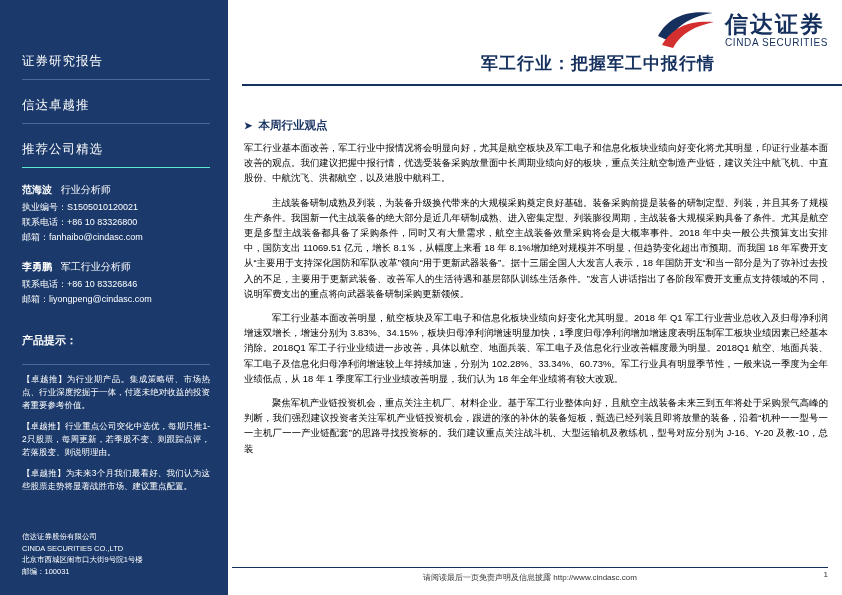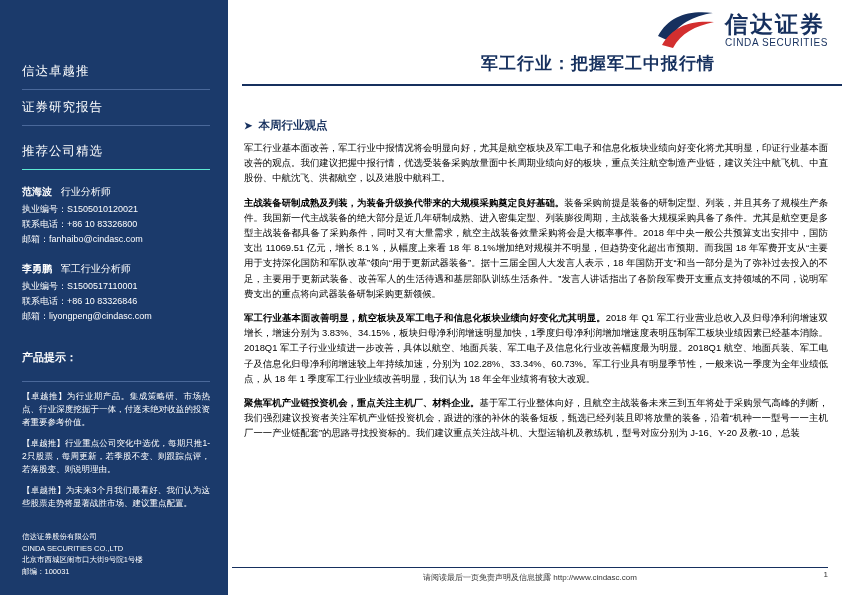--- a/index.html
+++ b/index.html
@@ -156,21 +156,22 @@
     margin-right: 6px;
   }
   p.para {
     margin: 0 0 9px 0;
     font-size: 9.4px;
     line-height: 15.2px;
     text-align: justify;
     color: #000000;
   }
   .lead {
-    font-weight: bold;
+    font-weight: normal;
+    margin-left: 28px;
   }
   
   .footer {
     position: absolute;
     left: 232px;
     right: 14px;
     bottom: 12px;
     border-top: 1px solid #16305e;
     padding-top: 4px;
     display: flex;
@@ -187,40 +188,39 @@
     color: #333333;
   }
 </style>
 </head>
 <body>
 
 <div class="page">
 
   <div class="sidebar">
     <div class="sidebar-inner">
+      <div class="sb-heading">证券研究报告</div>
       <div class="sb-heading second">信达卓越推</div>
-      <div class="sb-heading">证券研究报告</div>
       <div class="sb-heading third">推荐公司精选</div>
 
       <div class="analyst-block">
         <div class="analyst-name">
           <span>范海波</span>
           <span class="role">行业分析师</span>
         </div>
         <div>执业编号：S1505010120021</div>
         <div>联系电话：+86 10 83326800</div>
         <div>邮箱：fanhaibo@cindasc.com</div>
       </div>
 
       <div class="analyst-block">
         <div class="analyst-name">
           <span>李勇鹏</span>
           <span class="role">军工行业分析师</span>
         </div>
-        <div>执业编号：S1500517110001</div>
         <div>联系电话：+86 10 83326846</div>
         <div>邮箱：liyongpeng@cindasc.com</div>
       </div>
 
       <div class="product-tip-title">产品提示：</div>
       <div class="tip-para">【卓越推】为行业期产品。集成策略研、市场热点、行业深度挖掘于一体，付逐未绝对收益的投资者重要参考价值。</div>
       <div class="tip-para">【卓越推】行业重点公司突化中选优，每期只推1-2只股票，每周更新，若季股不变、则跟踪点评，若落股变、则说明理由。</div>
       <div class="tip-para">【卓越推】为未来3个月我们最看好、我们认为这些股票走势将显著战胜市场、建议重点配置。</div>
     </div>
 

